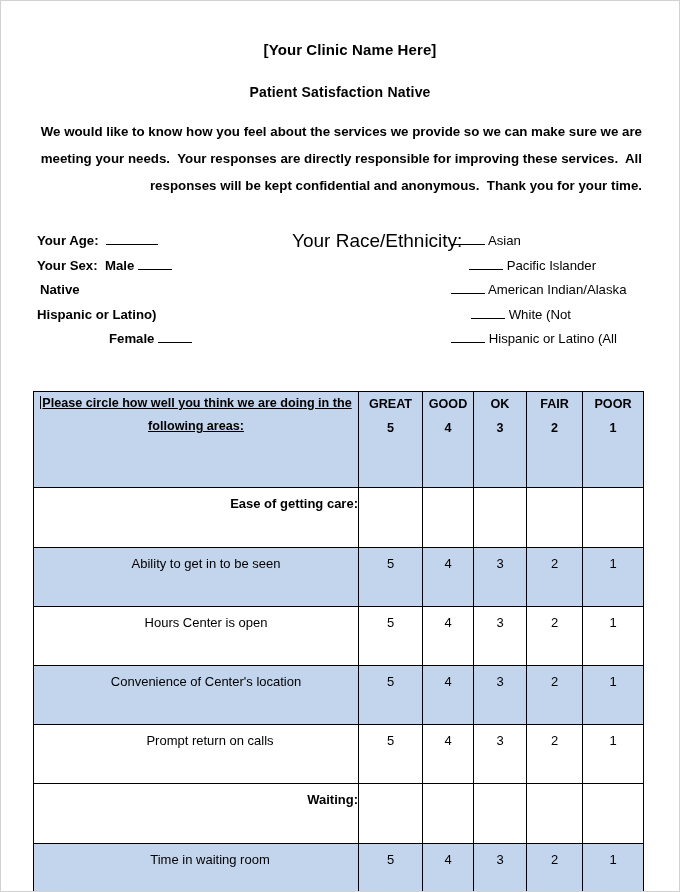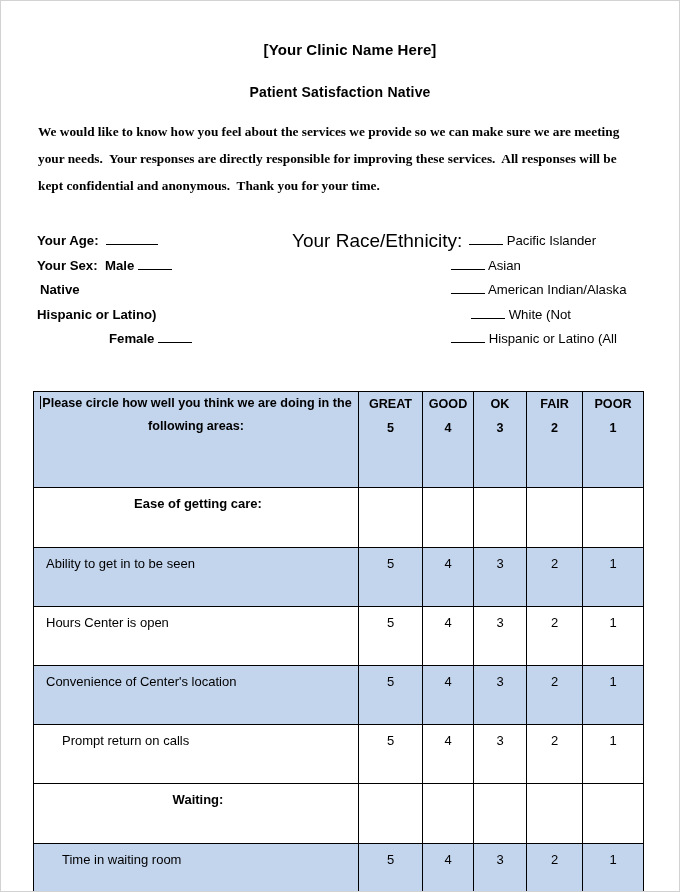--- a/index.html
+++ b/index.html
@@ -47,23 +47,22 @@
 
   
   .intro {
     position: absolute;
     left: 37px;
     top: 117px;
     width: 604px;
     font-size: 13.3px;
     font-weight: bold;
     line-height: 27px;
-    text-align: left;
+    text-align: right;
     white-space: pre-wrap;
-    font-family: Liberation Serif, serif;
   }
 
   
   .demo {
     position: absolute;
     left: 0;
     top: 228px;
     width: 680px;
     height: 150px;
   }
@@ -134,20 +133,21 @@
     height: 95px;
     text-align: center;
     font-size: 12.6px;
     font-weight: bold;
     vertical-align: top;
   }
   .hdr-prompt {
     padding: 9px 6px 0 4px;
     line-height: 23px;
     text-align: center;
+    text-decoration: underline;
   }
   .caret {
     display: inline-block;
     width: 1px;
     height: 13px;
     background: #000;
     vertical-align: -2px;
     margin-right: 1px;
   }
   .hdr-scale {
@@ -158,31 +158,31 @@
   .hdr-scale .num { display: block; }
 
   .sec-row td {
     background: #ffffff;
     height: 51px;
   }
   .sec-row .label {
     padding: 8px 0 0 4px;
     font-size: 13px;
     font-weight: bold;
-    text-align: center;
+    text-align: right;
   }
 
   .item-row td {
     height: 50px;
     font-size: 13px;
     text-align: center;
   }
   .item-row .label {
-    padding: 8px 0 0 12px;
-    text-align: left;
+    padding: 8px 0 0 20px;
+    text-align: center;
   }
   .item-row .val { padding-top: 8px; }
   .item-row.shaded td { background: #c3d4ed; }
   .item-row.plain td { background: #ffffff; }
 
   .c-label { width: 325px; }
   .c-great { width: 64px; }
   .c-good  { width: 51px; }
   .c-ok    { width: 53px; }
   .c-fair  { width: 56px; }
@@ -203,22 +203,22 @@
       <div class="demo-line"><span>Your Age:</span><span style="white-space:pre">  </span><span class="blank blank-lg"></span></div>
       <div class="demo-line"><span>Your Sex:</span><span style="white-space:pre">  </span><span>Male</span><span style="white-space:pre"> </span><span class="blank blank-md"></span></div>
       <div class="demo-line" style="padding-left:3px">Native</div>
       <div class="demo-line">Hispanic or Latino)</div>
       <div class="demo-line" style="padding-left:72px"><span>Female</span><span style="white-space:pre"> </span><span class="blank blank-md"></span></div>
     </div>
 
     <div class="demo-col-right">
       <div class="race-label">Your Race/Ethnicity:</div>
       <div class="race-items">
+        <div class="race-line" style="padding-left:0px"><span class="blank blank-md"></span><span style="white-space:pre"> </span><span>Asian</span></div>
         <div class="race-line" style="padding-left:18px"><span class="blank blank-md"></span><span style="white-space:pre"> </span><span>Pacific Islander</span></div>
-        <div class="race-line" style="padding-left:0px"><span class="blank blank-md"></span><span style="white-space:pre"> </span><span>Asian</span></div>
         <div class="race-line" style="padding-left:-2px"><span class="blank blank-md"></span><span style="white-space:pre"> </span><span>American Indian/Alaska</span></div>
         <div class="race-line" style="padding-left:20px"><span class="blank blank-md"></span><span style="white-space:pre"> </span><span>White (Not</span></div>
         <div class="race-line" style="padding-left:-4px"><span class="blank blank-md"></span><span style="white-space:pre"> </span><span>Hispanic or Latino (All</span></div>
       </div>
     </div>
 
   </div>
 
   <table class="survey-table">
     <colgroup>

